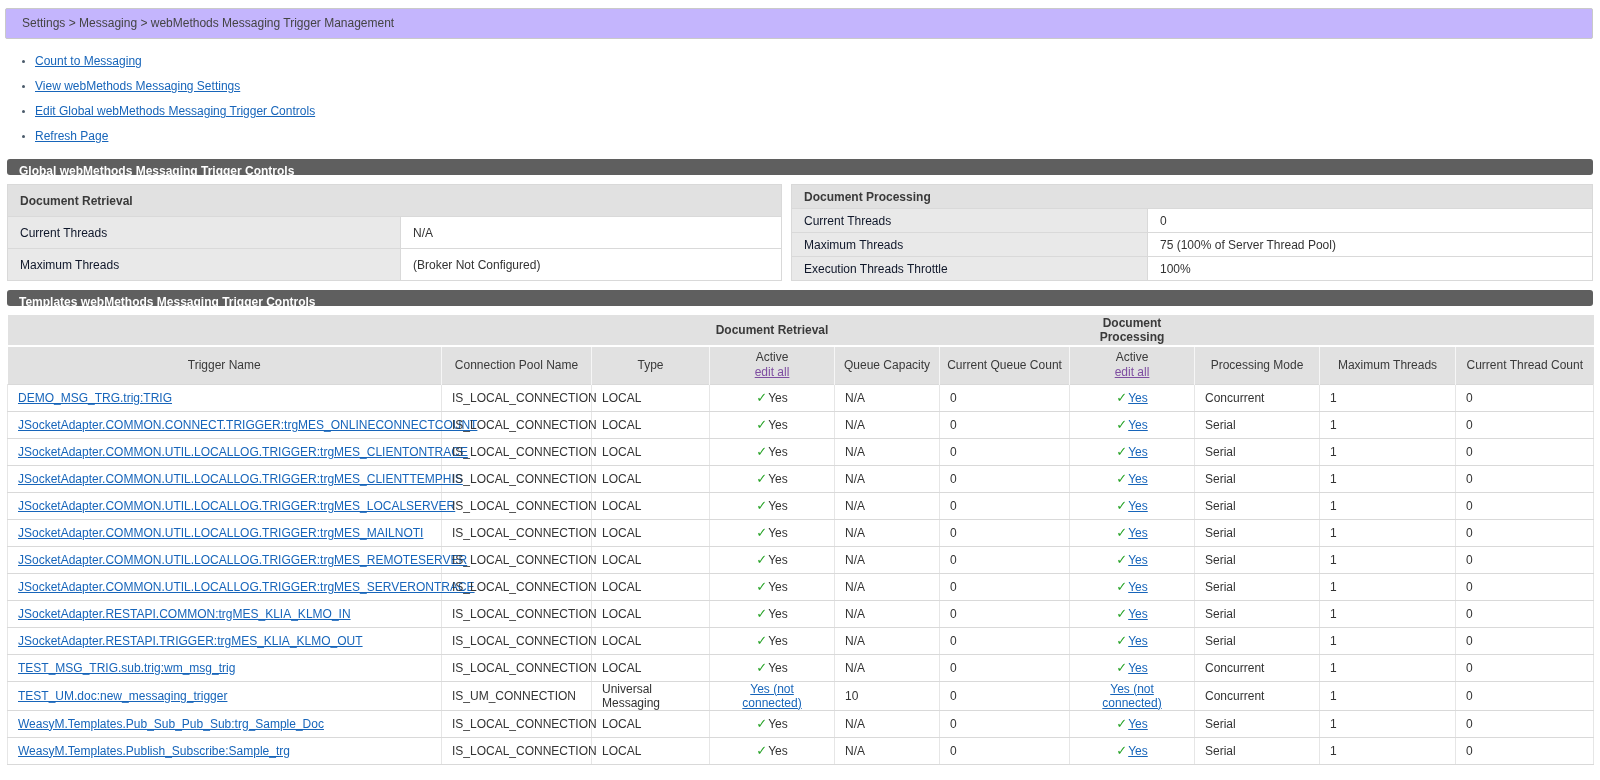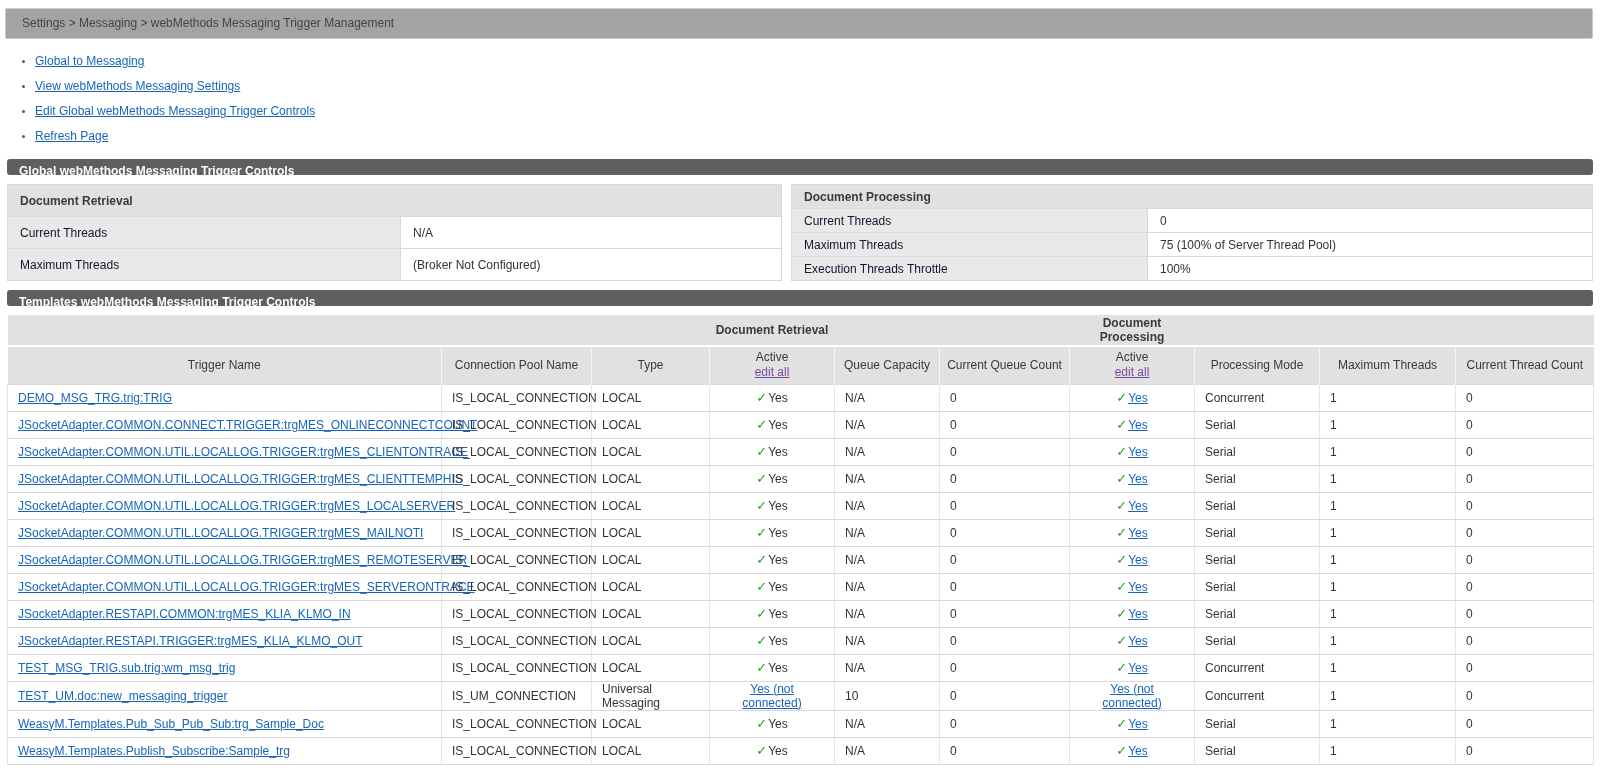--- a/index.html
+++ b/index.html
@@ -16,21 +16,21 @@
   html,body{margin:0;padding:0;}
   body{
     width:1600px;height:780px;background:#ffffff;overflow:hidden;
     font-family:"Liberation Sans","DejaVu Sans",sans-serif;
     font-size:12px;color:var(--text-dark);
   }
   .page{padding:8px 7px 0 7px;}
   
   .crumb-bar{
     margin:0 0 0 -2px;
-    background:#a3a3a3;border:1px solid #c9c9c9;border-radius:2px;
+    background:#c4b5fd;border:1px solid #c9c9c9;border-radius:2px;
     height:31px;line-height:29px;padding-left:16px;color:#444;
   }
   
   ul.navlinks{margin:15px 0 16px 12px;padding-left:16px;}
   ul.navlinks li{margin-bottom:11px;color:#4a5a6a;}
   ul.navlinks li::marker{color:#4a5a6a;font-size:10px;}
   a{color:var(--link-blue);text-decoration:underline;cursor:pointer;}
   a.purple{color:var(--visited-purple);}
   
   .section-bar{
@@ -74,21 +74,21 @@
 </head>
 <body>
 
 <div class="page">
 
   <div class="crumb-bar">
     <span>Settings &gt; Messaging &gt; webMethods Messaging Trigger Management</span>
   </div>
 
   <ul class="navlinks">
-      <li><a>Global to Messaging</a></li>
+      <li><a>Count to Messaging</a></li>
       <li><a>View webMethods Messaging Settings</a></li>
       <li><a>Edit Global webMethods Messaging Trigger Controls</a></li>
       <li><a>Refresh Page</a></li>
     </ul>
 
   <div class="section-bar">
     <span>Global webMethods Messaging Trigger Controls</span>
   </div>
 
   <div class="global-wrap">

